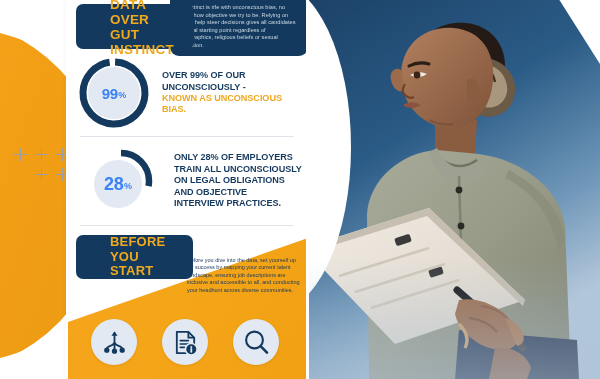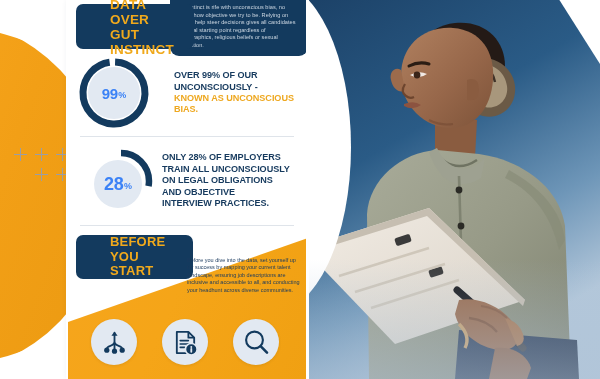--- a/index.html
+++ b/index.html
@@ -78,21 +78,21 @@
   .donut-label{
     position:absolute;left:0;top:0;width:100%;height:100%;
     display:flex;align-items:center;justify-content:center;
     color:#3b82f6;font-weight:bold;
   }
   .donut-label .num{font-size:15px;letter-spacing:-.3px;}
   .donut-label .pct{font-size:9px;margin-left:.5px;margin-top:3px;}
   .d2 .donut-label .num{font-size:18px;text-align:center;}
 
   .stat-text{
-    margin-left:24px;
+    margin-left:12px;
     color:#163a5e;font-weight:bold;font-size:9.1px;line-height:11.4px;
     letter-spacing:-.05px;
   }
   .stat-text .hl{color:#eea820;}
 
   .divider{
     position:absolute;left:14px;width:214px;height:1px;background:#dfe4ea;
   }
   .div-1{top:136px;}
   .div-2{top:225px;}
@@ -193,21 +193,21 @@
       <div class="donut d2">
         <svg width="66" height="66" viewBox="0 0 66 66">
           <circle cx="30" cy="36" r="24" fill="#e2e9f2"></circle>
           <circle cx="33" cy="33" r="28" fill="none" stroke="#133a5e" stroke-width="6.5" stroke-dasharray="49 127" stroke-dashoffset="0" transform="rotate(-90 33 33)" stroke-linecap="butt"></circle>
         </svg>
         <div class="donut-label" style="left:-3px;top:3px;">
           <span class="num">28</span>
             <span class="pct">%</span>
         </div>
       </div>
-      <div class="stat-text" style="margin-left:8px;">
+      <div class="stat-text" style="margin-left:20px;">
         <div>ONLY 28% OF EMPLOYERS</div>
         <div>TRAIN ALL UNCONSCIOUSLY</div>
         <div>ON LEGAL OBLIGATIONS</div>
         <div>AND OBJECTIVE</div>
         <div>INTERVIEW PRACTICES.</div>
       </div>
     </div>
 
     <div class="divider div-2"></div>
 

